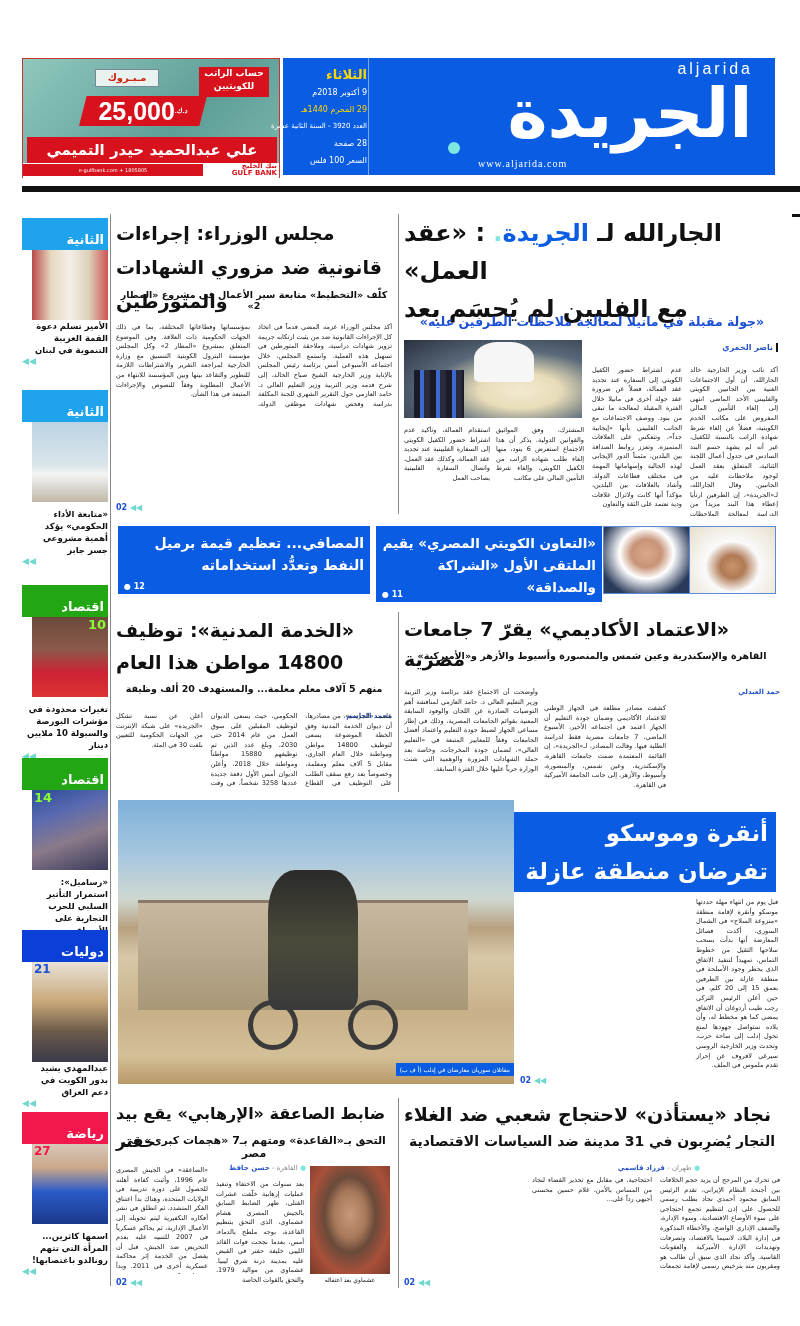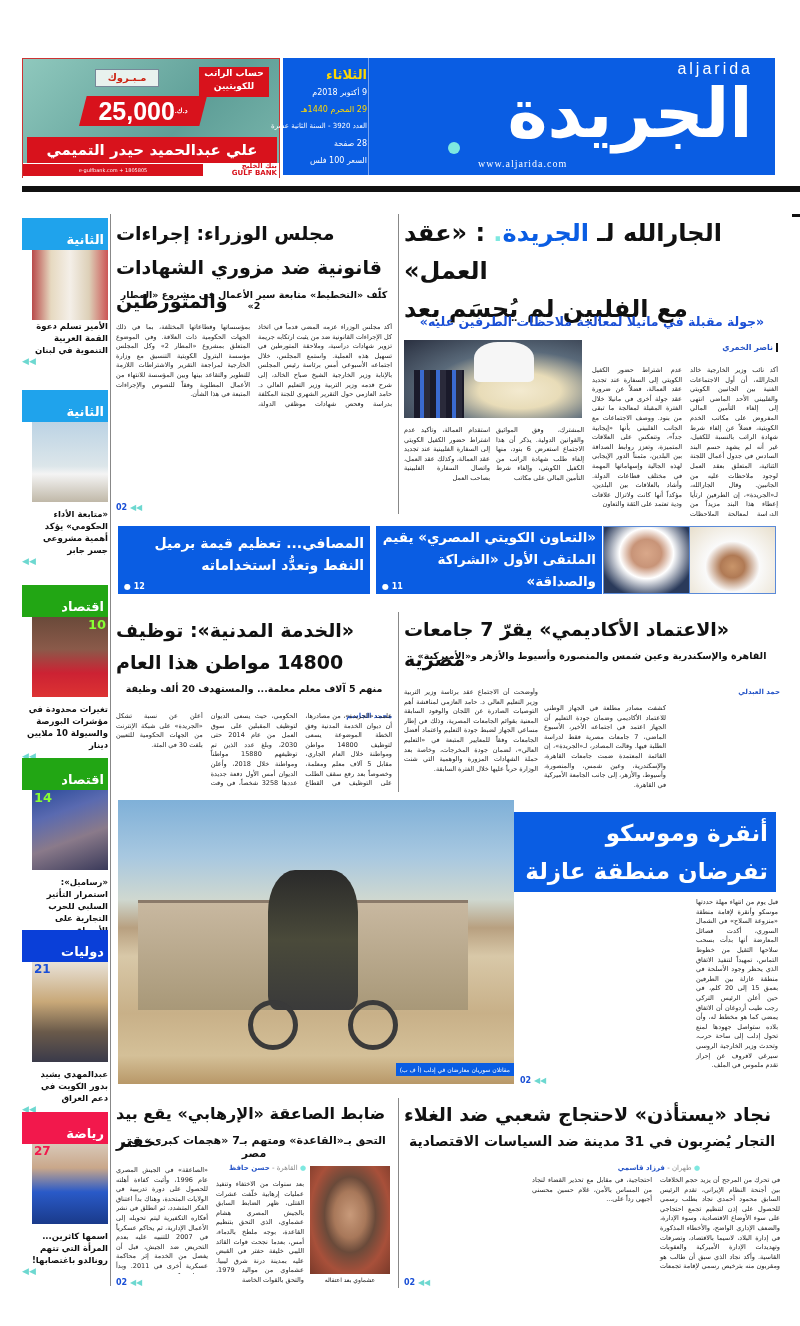--- a/index.html
+++ b/index.html
@@ -107,21 +107,21 @@
     </div>
   <div class="sb-cap" style="margin-top:6px">«رساميل»: استمرار التأثير السلبي للحرب التجارية على الأسواق</div>
   <div class="sb-arr">◀◀</div>
 </div>
 
 <div class="abs" style="left:22px;top:930px;width:86px">
   <div class="sb-head" style="background:#0a3fd8">دوليات</div>
   <div class="sb-img" style="margin:0 0 0 10px;height:100px;position:relative;background:linear-gradient(180deg,#e8e2d8 0,#c8a878 40%,#6a5a4a 70%,#3a3a4a 100%)">
       <span style="position:absolute;left:2px;top:0;color:#1a4fd6;font-weight:bold;font-size:12px">21</span>
     </div>
-  <div class="sb-cap" style="margin-top:6px">عبدالمهدي يشيد بدور الكويت في دعم العراق</div>
+  <div class="sb-cap" style="">عبدالمهدي يشيد بدور الكويت في دعم العراق</div>
   <div class="sb-arr">◀◀</div>
 </div>
 
 <div class="abs" style="left:22px;top:1112px;width:86px">
   <div class="sb-head" style="background:#f2184c">رياضة</div>
   <div class="sb-img" style="margin:0 0 0 10px;height:80px;position:relative;background:linear-gradient(180deg,#d8c8b8 0,#c9a78a 30%,#2a5ac8 60%,#1a3a8a 100%)">
       <span style="position:absolute;left:2px;top:0;color:#f2184c;font-weight:bold;font-size:12px">27</span>
     </div>
   <div class="sb-cap" style="margin-top:6px">اسمها كاثرين... المرأة التي تتهم رونالدو باغتصابها!</div>
   <div class="sb-arr">◀◀</div>
@@ -150,21 +150,21 @@
 
 <div class="abs hl" style="left:116px;top:216px;width:276px;font-size:19px;line-height:34px">مجلس الوزراء: إجراءات قانونية ضد مزوري الشهادات والمتورطين</div>
 <div class="abs sub" style="left:116px;top:289px;width:276px;font-size:9.5px">كلّف «التخطيط» متابعة سير الأعمال في مشروع «المطار 2»</div>
 <div class="abs body-txt" style="left:116px;top:323px;width:276px;height:180px;overflow:hidden;column-count:2;column-gap:8px">أكد مجلس الوزراء عزمه المضي قدماً في اتخاذ كل الإجراءات القانونية ضد من يثبت ارتكابه جريمة تزوير شهادات دراسية، وملاحقة المتورطين في تسهيل هذه العملية. واستمع المجلس، خلال اجتماعه الأسبوعي أمس برئاسة رئيس المجلس بالإنابة وزير الخارجية الشيخ صباح الخالد، إلى شرح قدمه وزير التربية وزير التعليم العالي د. حامد العازمي حول التقرير الشهري للجنة المكلفة بدراسة وفحص شهادات موظفي الدولة، بمؤسساتها وقطاعاتها المختلفة، بما في ذلك الجهات الحكومية ذات العلاقة. وفي الموضوع المتعلق بمشروع «المطار 2» وكل المجلس مؤسسة البترول الكويتية التنسيق مع وزارة الخارجية لمراجعة التقرير والاشتراطات اللازمة للتطوير والتقاعد بينها وبين المؤسسة للانتهاء من الأعمال المطلوبة وفقاً للنصوص والإجراءات المتبعة في هذا الشأن.</div>
 <div class="abs pageref2" style="left:116px;top:503px"><span>02</span> <span style="color:#6dd8d0">◀◀</span></div>
 
 <div class="abs" style="left:603px;top:526px;width:173px;height:68px;border:1px solid #5a8ad8;display:flex">
   <div style="flex:1;background:radial-gradient(ellipse at 50% 60%,#c9956a 0,#b07a55 20%,#fafafa 45%,#e8dfcc 100%)"></div>
   <div style="flex:1;border-right:1px solid #5a8ad8;background:radial-gradient(ellipse at 50% 40%,#d9a88a 0,#c89478 25%,#fff 45%,#2a3a5a 80%)"></div>
 </div>
-<div class="abs blue-box" style="left:376px;top:526px;width:226px;height:68px;padding:0 6px 0 6px">
+<div class="abs blue-box" style="left:376px;top:526px;width:226px;height:76px;padding:6px 6px 0 6px">
   <div style="font-size:13.5px;line-height:22px">«التعاون الكويتي المصري» يقيم الملتقى الأول «الشراكة والصداقة»</div>
   <div class="pageref abs" style="left:6px;bottom:3px">● <span>11</span></div>
 </div>
 <div class="abs blue-box" style="left:118px;top:526px;width:252px;height:68px;padding:6px 6px 0 6px">
   <div style="font-size:14px;line-height:22px">المصافي... تعظيم قيمة برميل النفط وتعدُّد استخداماته</div>
   <div class="pageref abs" style="left:6px;bottom:3px">● <span>12</span></div>
 </div>
 
 <div class="abs vline" style="left:398px;top:612px;height:180px"></div>
 <div class="abs hl" style="left:404px;top:614px;width:376px;font-size:19px;line-height:30px">«الاعتماد الأكاديمي» يقرّ 7 جامعات مصرية</div>

